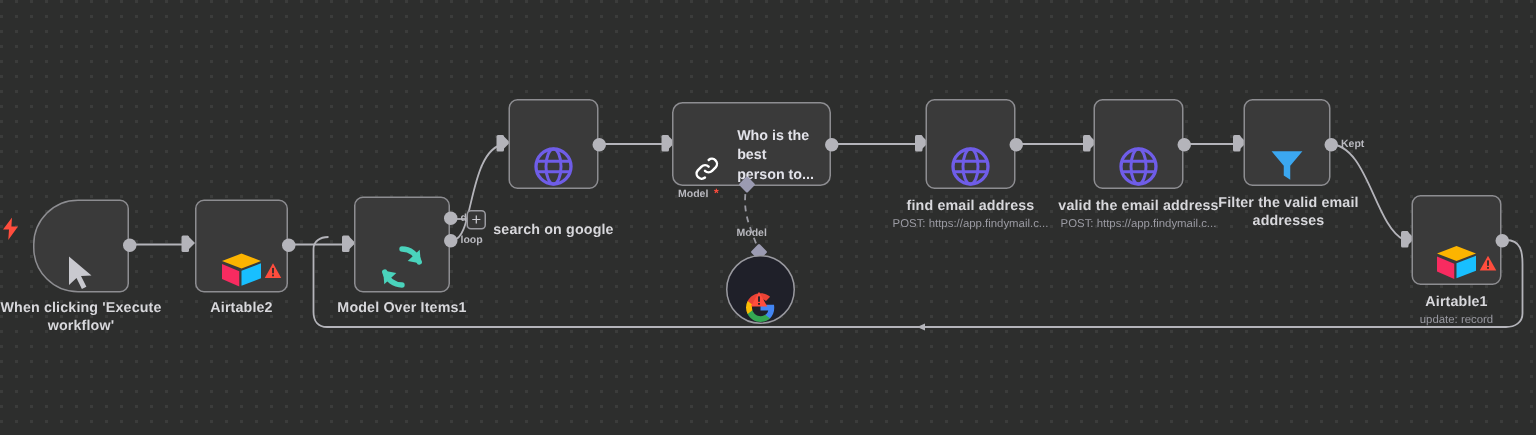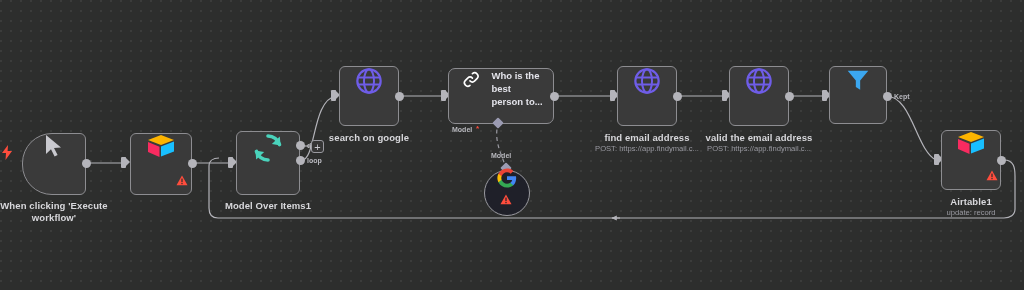--- a/index.html
+++ b/index.html
@@ -16,21 +16,21 @@
     overflow: hidden;
   }
   #edges { position: absolute; inset: 0; width: 1024px; height: 290px; pointer-events: none; }
 
   
   .node {
     position: absolute;
     background: #3a3a3a;
     border: 1.5px solid #8d8d91;
     border-radius: 6px;
-    display: flex; align-items: flex-start; justify-content: center;
+    display: flex; align-items: flex-end; justify-content: center;
   }
   .node.trigger {
     border-radius: 30px 6px 6px 30px;
   }
   .node.wide {
     justify-content: flex-start;
     padding-left: 13px;
     gap: 11px;
     border-radius: 7px;
   }
@@ -177,20 +177,21 @@
     </svg>
   </div>
   <div class="warn" style="left:176px; top:175px;">
     <svg width="12" height="11" viewBox="0 0 12 11" class="icn">
       <path d="M6 0.5 L11.5 10.3 L0.5 10.3 Z" fill="#ff4d3d"></path>
       <rect x="5.4" y="3.6" width="1.2" height="3.6" fill="#2d2e2d"></rect>
       <rect x="5.4" y="8.0" width="1.2" height="1.2" fill="#2d2e2d"></rect>
     </svg>
   </div>
   <div class="port" style="left:188px; top:159px;"></div>
+  <div class="label" style="left:101px; top:200px; width:120px;">Airtable2</div>
 
   <div class="inport" style="left:228px; top:157px;"></div>
   <div class="node" style="left:236px; top:131px; width:64px; height:64px;">
     <svg width="32" height="32" viewBox="0 0 32 32" class="icn">
       <path d="M16 4 A12 12 0 0 1 27.5 12.6" stroke="#4ad3bc" stroke-width="3.6" fill="none" stroke-linecap="round"></path>
       <path d="M16 28 A12 12 0 0 1 4.5 19.4" stroke="#4ad3bc" stroke-width="3.6" fill="none" stroke-linecap="round"></path>
       <path d="M27.8 4.5 L28.6 13.6 L19.8 12 Z" fill="#4ad3bc"></path>
       <path d="M4.2 27.5 L3.4 18.4 L12.2 20 Z" fill="#4ad3bc"></path>
     </svg>
   </div>
@@ -203,21 +204,21 @@
 
   <div class="inport" style="left:331px; top:90px;"></div>
   <div class="node" style="left:339px; top:66px; width:60px; height:60px;">
     <svg width="28" height="28" viewBox="0 0 24 24" class="icn">
       <circle cx="12" cy="12" r="10" stroke="#6f5de8" stroke-width="1.9" fill="none"></circle>
       <ellipse cx="12" cy="12" rx="4.3" ry="10" stroke="#6f5de8" stroke-width="1.7" fill="none"></ellipse>
       <path d="M2.3 9 H21.7 M2.3 15 H21.7" stroke="#6f5de8" stroke-width="1.7"></path>
     </svg>
   </div>
   <div class="port" style="left:395px; top:92px;"></div>
-  <div class="label" style="left:309px; top:132px; width:120px;">search on google</div>
+  <div class="label" style="left:309px; top:148px; width:120px;">search on google</div>
 
   <div class="inport" style="left:441px; top:90px;"></div>
   <div class="node wide" style="left:448px; top:68px; width:106px; height:56px;">
     <svg width="21" height="21" viewBox="0 0 24 24" class="icn">
       <path d="M13.6 4.4 a4.4 4.4 0 0 1 6.2 6.2 l-3.2 3.2 a4.4 4.4 0 0 1 -6.2 0" stroke="#ffffff" stroke-width="2.1" fill="none" stroke-linecap="round"></path>
       <path d="M10.4 19.6 a4.4 4.4 0 0 1 -6.2 -6.2 l3.2 -3.2 a4.4 4.4 0 0 1 6.2 0" stroke="#ffffff" stroke-width="2.1" fill="none" stroke-linecap="round"></path>
     </svg>
     <div class="chain-text">Who is the best
 person to...</div>
   </div>
@@ -269,20 +270,22 @@
   <div class="sublabel" style="left:694px; top:144px; width:130px;">POST: https://app.findymail.c...</div>
 
   <div class="inport" style="left:822px; top:90px;"></div>
   <div class="node" style="left:829px; top:66px; width:58px; height:58px;">
     <svg width="26" height="26" viewBox="0 0 24 24" class="icn">
       <path d="M2.5 3.5 H21.5 L14 12.4 V21 L10 18.4 V12.4 Z" fill="#3ba7f0"></path>
     </svg>
   </div>
   <div class="port" style="left:883px; top:92px;"></div>
   <div class="port-label" style="left:894px; top:93px;">Kept</div>
+  <div class="label" style="left:800px; top:130px; width:118px;">Filter the valid email
+addresses</div>
 
   <div class="inport" style="left:934px; top:154px;"></div>
   <div class="node" style="left:941px; top:130px; width:60px; height:60px;">
     <svg width="28" height="26" viewBox="0 0 28 26" class="icn">
       <path d="M14 1 L27 6 L14 11 L1 6 Z" fill="#fcb400"></path>
       <path d="M14 12.5 L27 7.5 L27 17.5 L14 22.5 Z" fill="#18bfff"></path>
       <path d="M1 8 L12.5 12.8 L12.5 23 L1 18 Z" fill="#f82b60"></path>
     </svg>
   </div>
   <div class="warn" style="left:986px; top:170px;">

